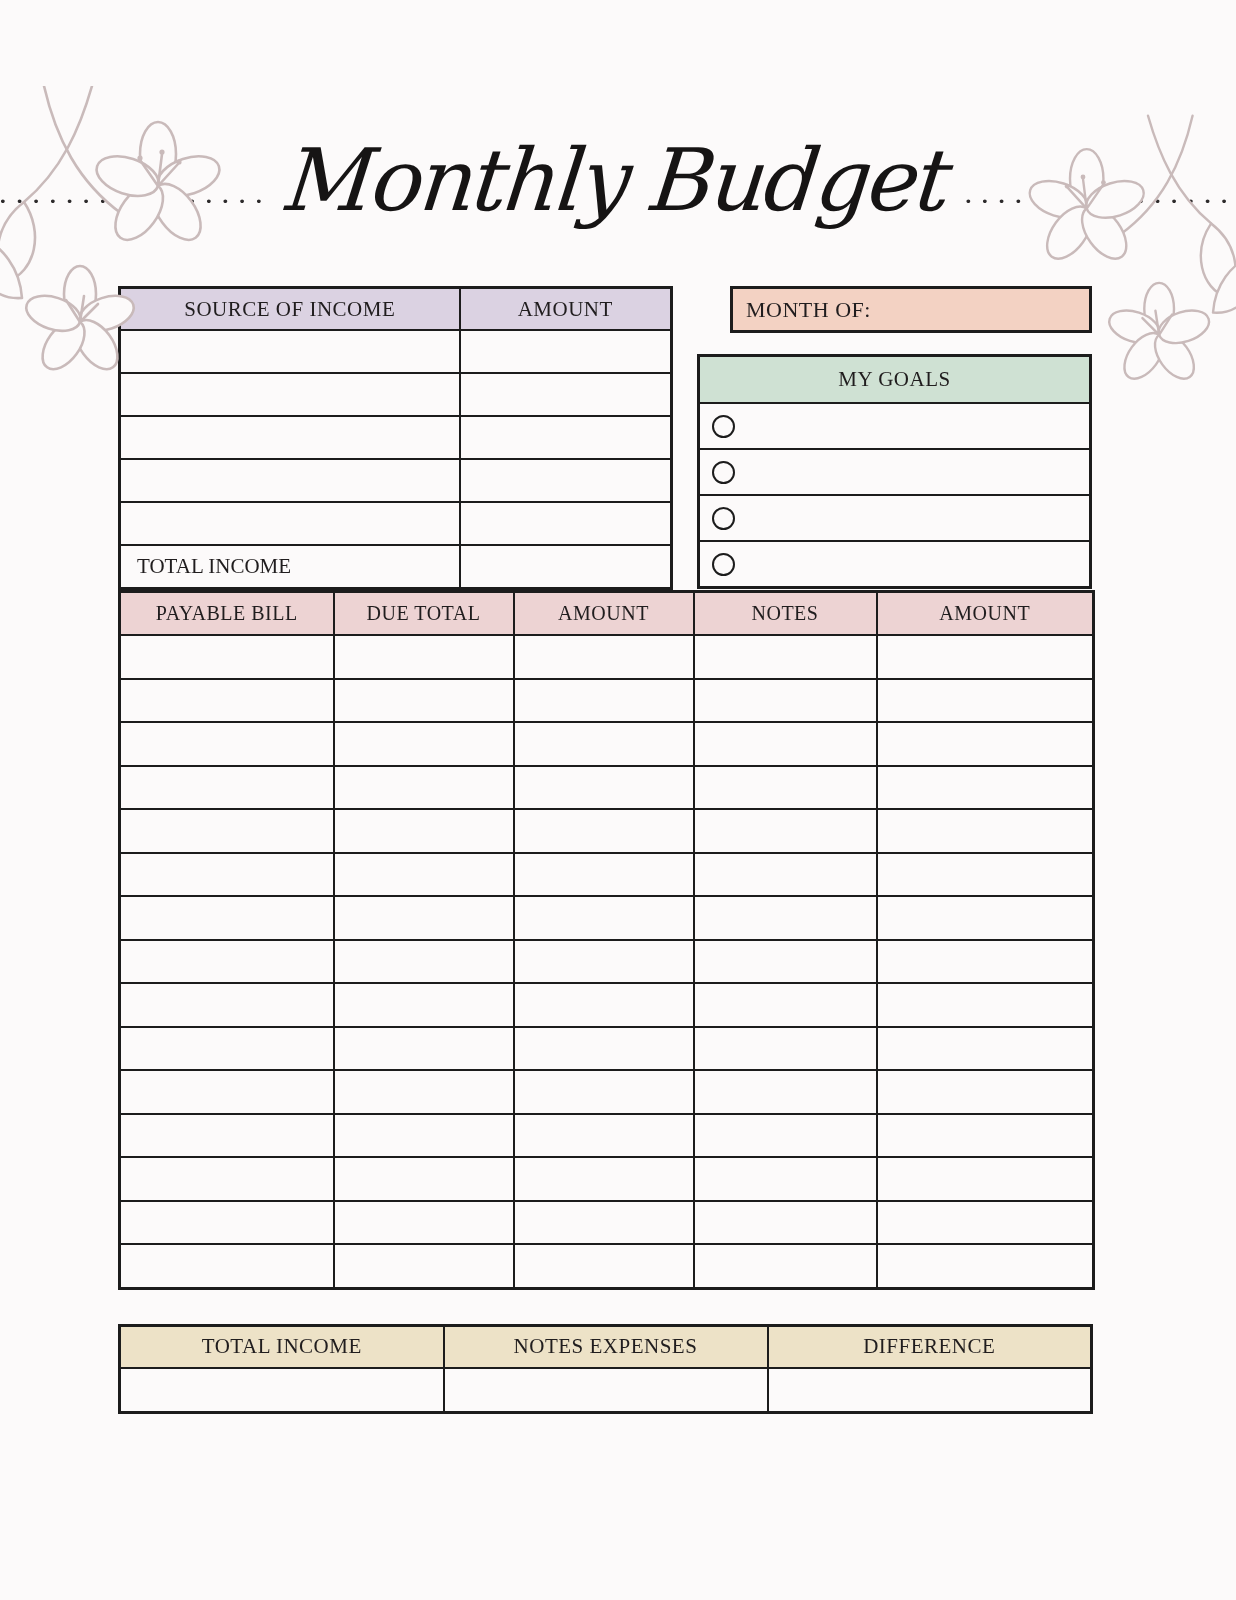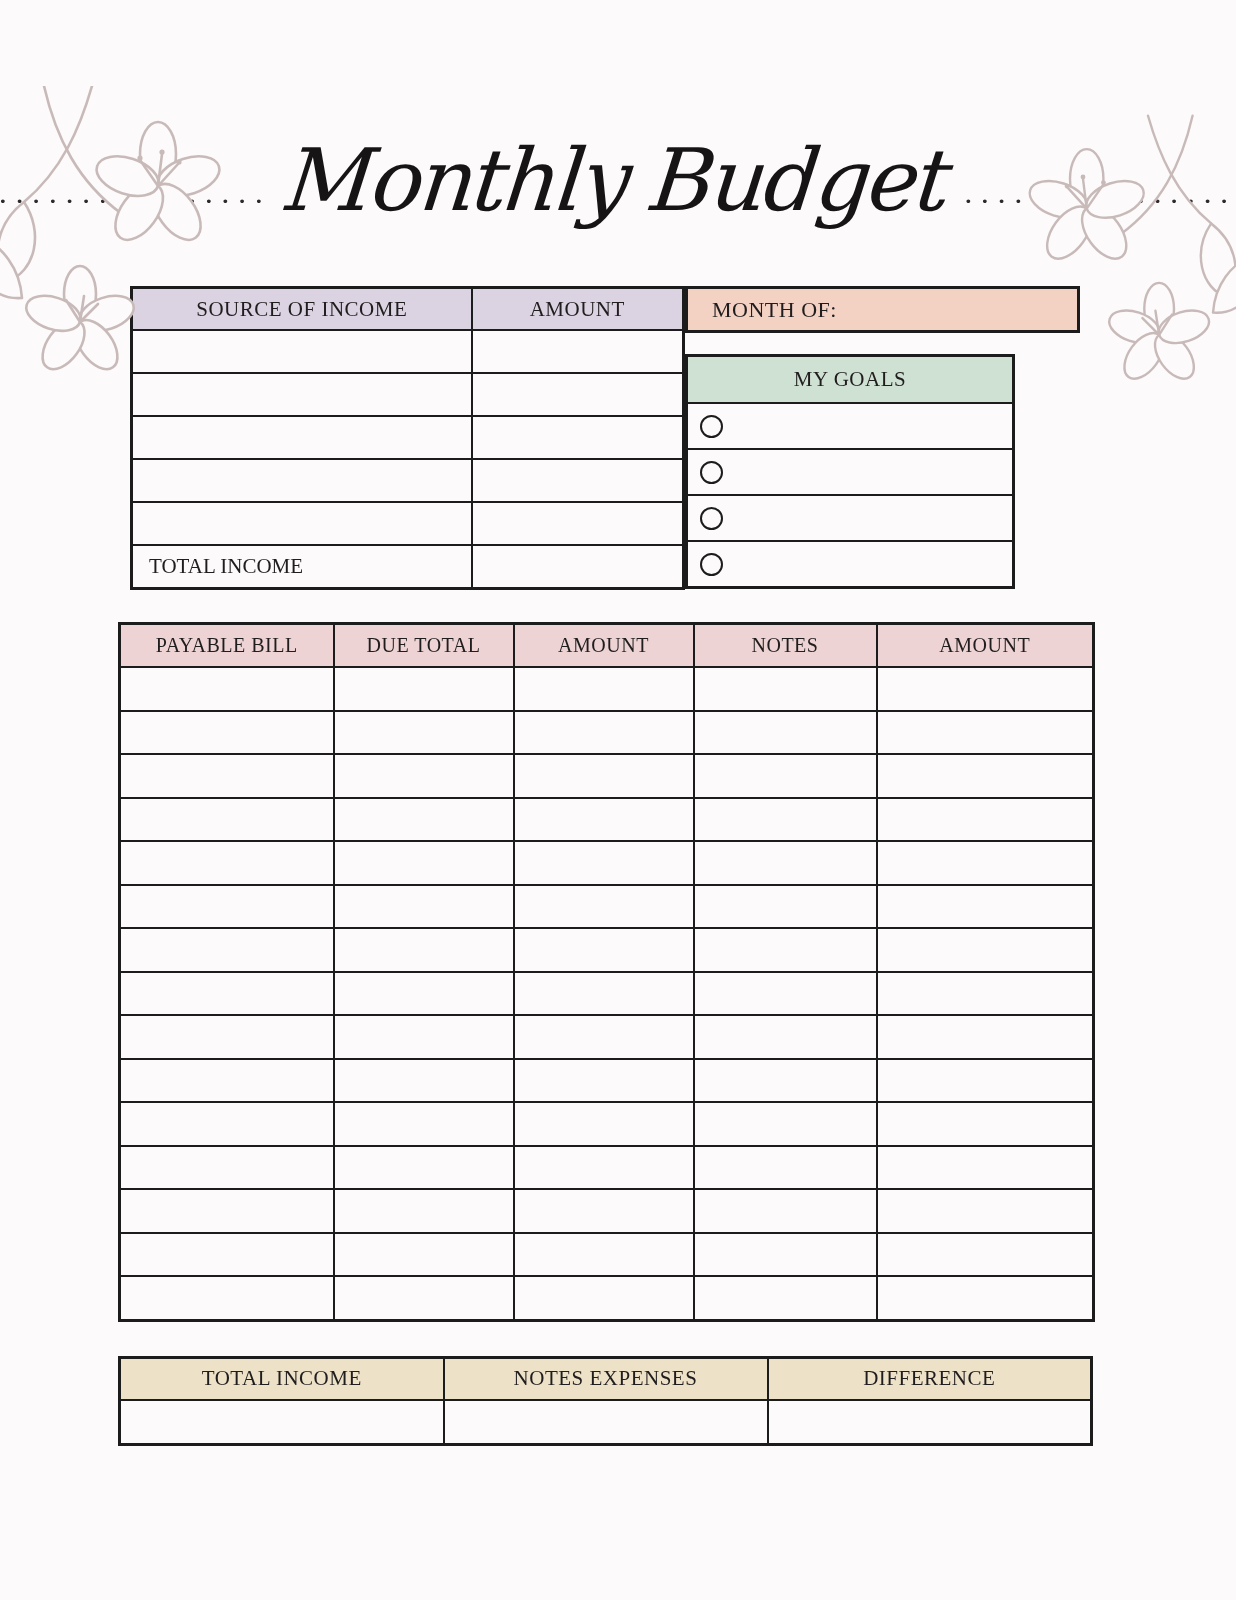--- a/index.html
+++ b/index.html
@@ -35,55 +35,55 @@
     margin:0;font-family:"DejaVu Serif","Liberation Serif",serif;
     font-style:italic;font-weight:normal;font-size:86px;line-height:1.1;
     letter-spacing:-3px;transform:skewX(-7deg);color:#161414;white-space:nowrap;
   }
   .orn{display:flex;align-items:center;gap:12px;margin-top:42px;color:#2d2a2b;}
   .dots{font-family:"DejaVu Sans",sans-serif;font-size:13px;letter-spacing:9px;line-height:1;}
   .diamond{font-family:"DejaVu Sans",sans-serif;font-size:17px;line-height:1;}
 
   
   .content{margin-left:118px;width:974px;}
-  .columns{display:flex;justify-content:center;margin-top:30px;}
+  .columns{display:flex;justify-content:space-between;margin-top:30px;}
 
   
   table{border-collapse:collapse;table-layout:fixed;}
   th,td{border:2px solid var(--border);padding:0;}
   table{border:3px solid var(--border);}
   th{font-weight:normal;font-size:21px;letter-spacing:.5px;color:var(--text);}
 
   
   .income{width:552px;}
   .income col.c1{width:340px;}
   .income col.c2{width:212px;}
   .income th{height:40px;background:var(--income-hdr);}
   .income td{height:41px;background:transparent;}
   .income td.total-label{font-size:21px;text-align:left;padding-left:16px;}
 
   
   .right-col{width:395px;}
   .month-box{
     box-sizing:border-box;height:47px;border:3px solid var(--border);
     background:var(--month-bg);display:flex;align-items:center;
-    font-size:22px;padding-left:24px;letter-spacing:.5px;
-  }
-  .goals{width:330px;margin-top:21px;}
+    font-size:22px;padding-left:13px;letter-spacing:.5px;margin-left:33px;
+  }
+  .goals{width:395px;margin-top:21px;}
   .goals th{height:45px;background:var(--goals-hdr);}
   .goals td{height:44px;text-align:left;vertical-align:middle;}
   .circle{
     display:inline-block;width:19px;height:19px;border:2.2px solid #1c1c1c;
     border-radius:50%;margin-left:12px;margin-right:10px;vertical-align:middle;
     background:transparent;
   }
   .goal-text{font-size:20px;vertical-align:middle;}
 
   
-  .bills{width:974px;margin-top:32px;}
+  .bills{width:974px;}
   .bills col.b1{width:214px;}
   .bills col.b2{width:180px;}
   .bills col.b3{width:180px;}
   .bills col.b4{width:183px;}
   .bills col.b5{width:217px;}
   .bills th{height:41px;background:var(--bills-hdr);font-size:20px;}
   .bills td{height:41.5px;}
 
   
   .summary{width:974px;margin-top:34px;}

